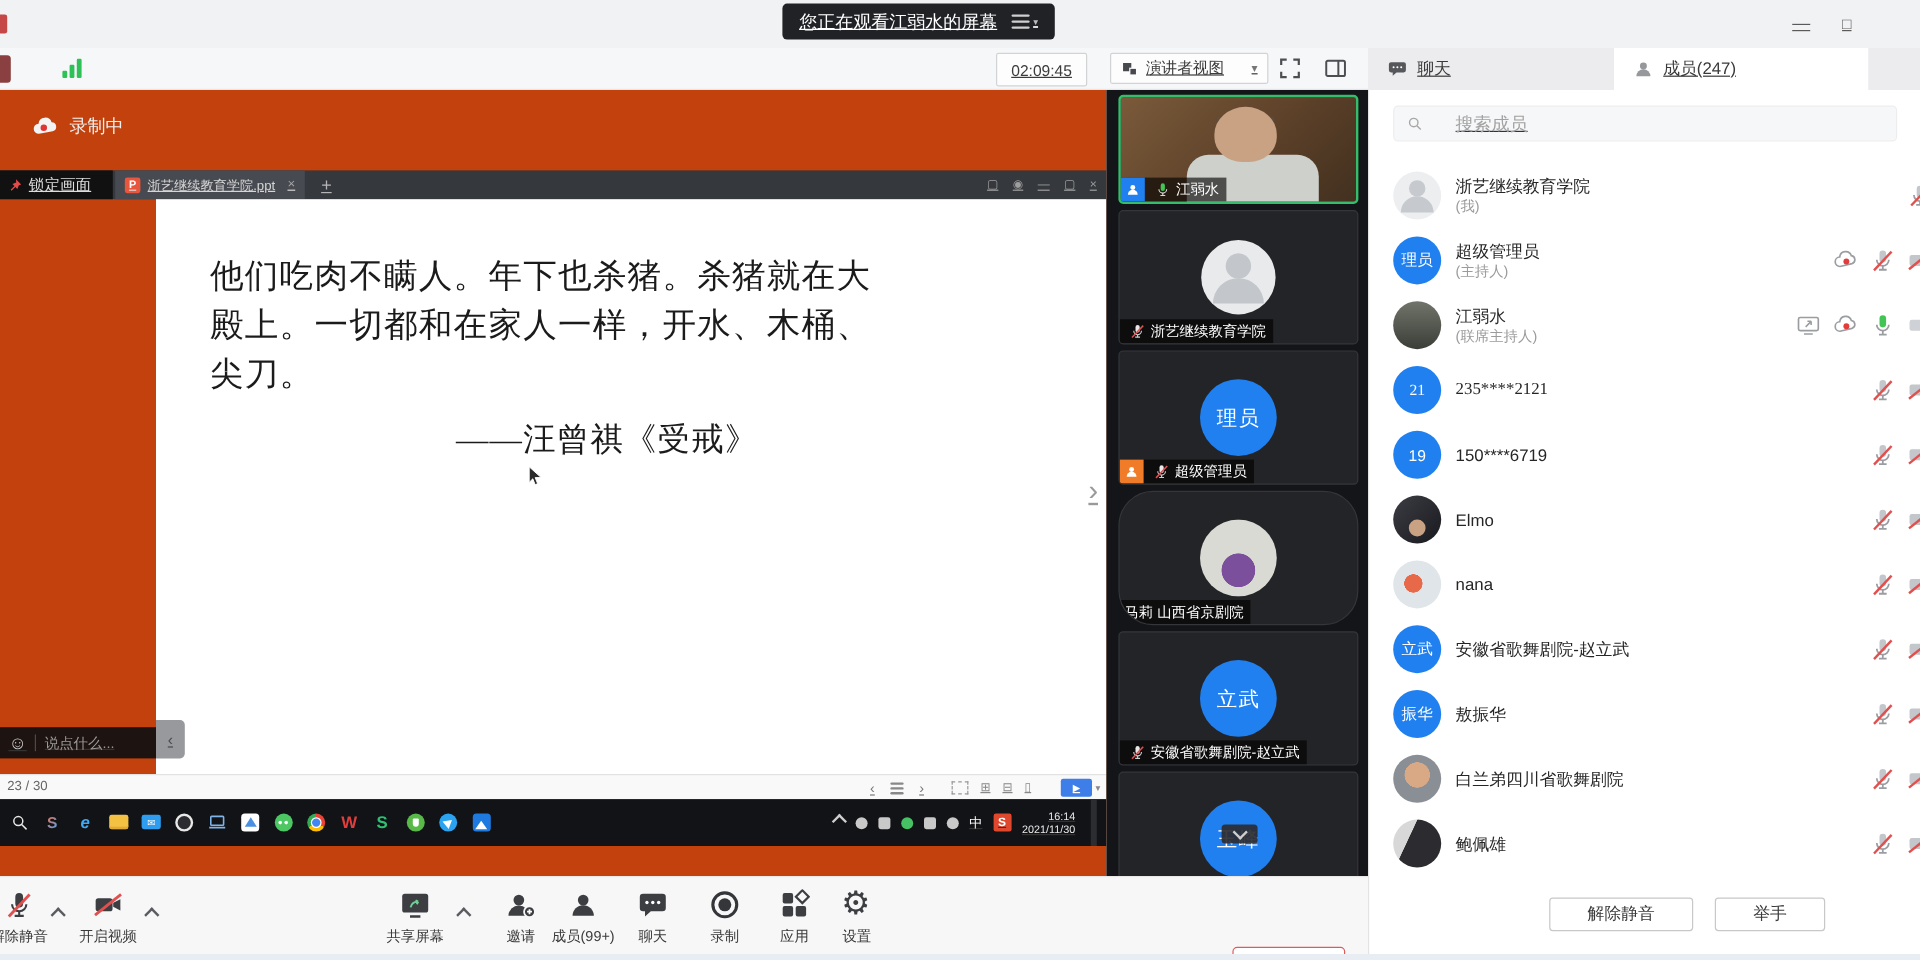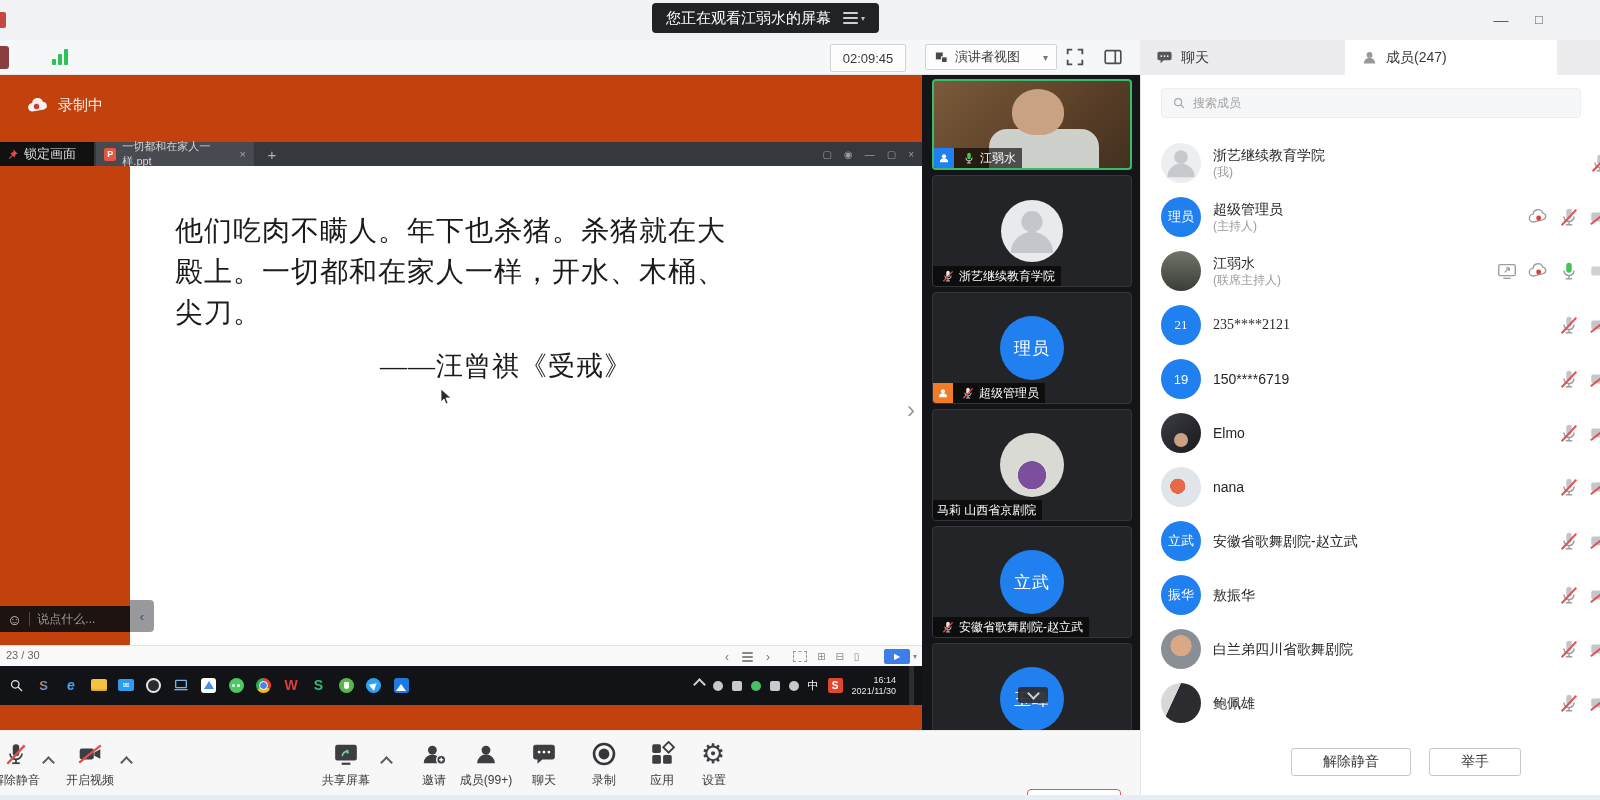--- a/index.html
+++ b/index.html
@@ -1,19 +1,19 @@
 <!DOCTYPE html>
 <html><head>
 <meta charset="utf-8">
 <style>
   html,body{margin:0;padding:0;background:#dfe3e8;}
   #app{position:relative;width:1600px;height:800px;overflow:hidden;background:#f1f2f3;
        font-family:"Liberation Sans","DejaVu Sans",sans-serif;color:#333;-webkit-font-smoothing:antialiased;}
   .abs{position:absolute;}
-  .flex{display:flex;align-items:center;}
+  .flex{display:flex;align-items:center;text-decoration:underline;}
   svg{display:block;}
 
   
   #titlebar{left:0;top:0;width:1600px;height:40px;background:#f1f2f3;}
   #red-sliver{left:0;top:12px;width:6px;height:16px;background:#c64747;border-radius:0 2px 2px 0;}
   #watch-pill{left:652px;top:3px;height:30px;padding:0 14px;background:#212226;border-radius:4px;color:#fff;font-size:15px;gap:12px;}
   .bars{display:inline-block;width:15px;}
   .bars i{display:block;height:2px;background:#cfcfcf;margin:3px 0;border-radius:1px;}
   #win-min{left:1488px;top:8px;width:26px;height:22px;font-size:15px;color:#5a5a5a;justify-content:center;}
   #win-max{left:1526px;top:8px;width:26px;height:22px;font-size:13px;color:#5a5a5a;justify-content:center;}
@@ -85,32 +85,32 @@
   .tile-mic{width:14px;height:14px;flex:0 0 14px;margin-left:4px;}
   .tile-avatar{position:absolute;left:50%;top:50%;transform:translate(-50%,-50%);border-radius:50%;width:64px;height:64px;display:flex;align-items:center;justify-content:center;color:#fff;font-size:17px;letter-spacing:1px;}
   .av-blue{background:#2080f0;}
   #tile-1{top:4px;height:91px;border:2px solid #36bd6c;background:linear-gradient(135deg,#7a5a3a,#5d4129 55%,#42301f);}
   #t1-face{position:absolute;left:78px;top:8px;width:52px;height:46px;border-radius:50% 50% 45% 45%;background:#c9a183;}
   #t1-body{position:absolute;left:55px;top:48px;width:110px;height:45px;border-radius:18px 18px 0 0;background:#cdd0cb;}
   #t1-glasses{position:absolute;left:80px;top:16px;width:48px;height:12px;background:rgba(90,80,70,.55);border-radius:2px;}
   #tile-2{top:100px;height:112px;}
   .ph-circle{background:#e9eaec;}
   #tile-3{top:217px;height:112px;}
-  #tile-4{top:334px;height:112px;}
+  #tile-4{top:334px;height:112px;border-radius:29px;}
   .av-flower{background:radial-gradient(circle at 50% 66%,#7b4f9c 0 26%,#d9dad4 27% 100%);background-color:#d9dad4;}
   #tile-5{top:451px;height:112px;}
   #tile-6{top:568px;height:112px;}
   #tiles-chevron{left:96px;top:612px;width:30px;height:16px;background:rgba(44,45,49,.92);border-radius:3px;justify-content:center;}
   #col-handle{left:901px;top:393px;width:20px;height:34px;color:#9a9a9a;font-size:24px;justify-content:center;}
   .chev{display:inline-block;width:7px;height:7px;border-left:2px solid #cfcfcf;border-bottom:2px solid #cfcfcf;transform:rotate(-45deg);margin-top:-3px;}
 
   
   #panel{left:1140px;top:75px;width:460px;height:720px;background:#ffffff;border-left:1px solid #e3e3e3;box-sizing:border-box;overflow:hidden;}
   #search-box{left:20px;top:13px;width:420px;height:30px;background:#f6f7f8;border:1px solid #ededee;border-radius:4px;gap:7px;padding-left:10px;box-sizing:border-box;}
-  #search-box .ph{color:#a2a2a2;font-size:12px;}
+  #search-box .ph{color:#a2a2a2;font-size:15px;margin-left:20px;}
   #member-list{left:0;top:61px;width:460px;height:606px;overflow:hidden;}
   .m-row{position:absolute;left:0;width:460px;height:54px;}
   .m-avatar{position:absolute;left:20px;top:7px;width:40px;height:40px;border-radius:50%;display:flex;align-items:center;justify-content:center;color:#fff;font-size:13px;overflow:hidden;}
   .m-text{position:absolute;left:72px;top:0;height:54px;display:flex;flex-direction:column;justify-content:center;}
   .m-name{font-size:14px;color:#262626;line-height:18px;}
   .m-role{font-size:12px;color:#9b9b9b;line-height:16px;}
   .m-icons{position:absolute;right:-10px;top:16px;display:flex;gap:9px;}
   .m-icons .mi{width:22px;height:22px;}
   .ph-jrs{background:linear-gradient(180deg,#70746a,#3b3e37);}
   .ph-elmo{background:linear-gradient(135deg,#3c3c44,#191a1e);}
@@ -228,21 +228,21 @@
       <div id="lock-pill" class="abs flex">
         <span style="width:13px;height:13px">
             <svg viewBox="0 0 24 24" width="100%" height="100%">
               <path d="M13.5 2.5l8 8-3.6 1.1-2.3 5.8-3.1-3.1-5.8 5.9-1.4-1.4 5.9-5.8-3.1-3.1 5.8-2.3z" fill="#e24b4b"></path>
             </svg>
           </span>
         <span>锁定画面</span>
       </div>
       <div id="doc-tab" class="abs flex">
         <span id="p-icon">P</span>
-        <span>一切都和在家人一样.ppt</span>
+        <span>浙艺继续教育学院.ppt</span>
         <span id="doc-close">×</span>
       </div>
       <div id="tab-add" class="abs flex">+</div>
       <div id="wps-ctrls" class="abs flex">
         <span>▢</span>
         <span>◉</span>
         <span>—</span>
         <span>▢</span>
         <span>×</span>
       </div>

